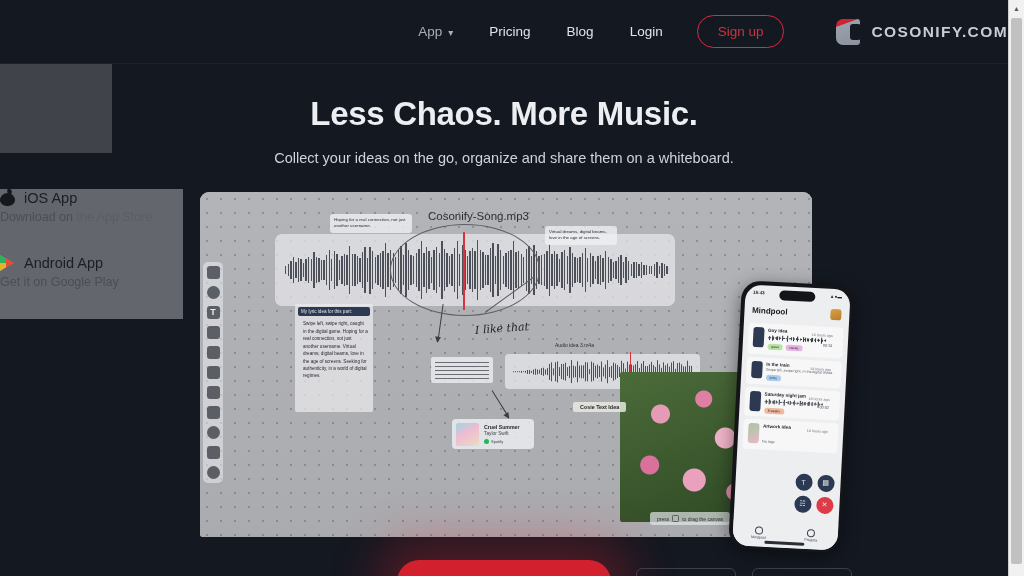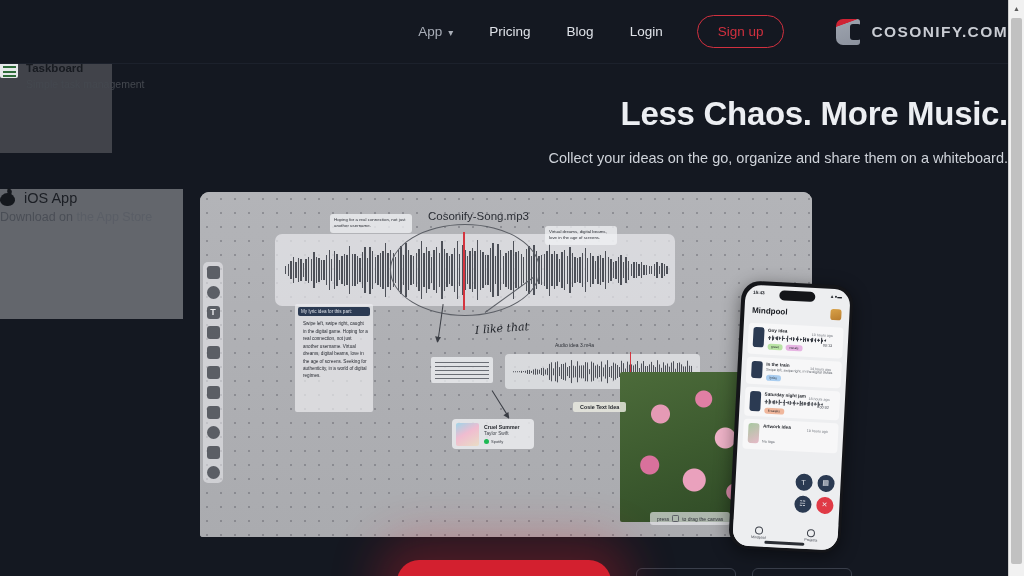--- a/index.html
+++ b/index.html
@@ -97,21 +97,21 @@
   .play-ico i {
     position:absolute; left:0; top:0; width:0; height:0; display:block;
   }
   .play-ico .p1 { border-top:8px solid transparent; border-bottom:8px solid transparent; border-left:13px solid #3bb5e8; }
   .play-ico .p2 { border-top:8px solid transparent; border-left:13px solid #32b15b; }
   .play-ico .p3 { top:8px; border-bottom:8px solid transparent; border-left:13px solid #e8b32c; }
   .play-ico .p4 { left:6px; top:3px; width:8px; height:10px; background:#e24d3d;
                   clip-path:polygon(0 0,100% 50%,0 100%); }
 
   
-  #hero { position:absolute; left:0; top:64px; width:1008px; z-index:10; text-align:right; }
+  #hero { position:absolute; left:0; top:64px; width:1008px; z-index:10; text-align:center; }
   #hero-title {
     font-size:33px; font-weight:700; color:#eceef2; letter-spacing:-0.3px;
     margin-top:31px;
   }
   #hero-sub { font-size:14.5px; color:#cfd3da; margin-top:17px; font-weight:400; }
 
   
   #shot {
     position:absolute; left:200px; top:192px; width:612px; height:345px;
     z-index:12;
@@ -354,42 +354,47 @@
   </div>
 
   <div id="panel-product">
     <div class="pitem">
       <div class="pi-ico board"></div>
       <div class="pi-txt">
         <div class="pi-title">Ideaboard</div>
         <div class="pi-desc">Comment on a song timeline</div>
       </div>
     </div>
-    <div class="pitem" style="margin-top:30px">
-      <div class="pi-ico lines"></div>
-      <div class="pi-txt">
-        <div class="pi-title">Taskboard</div>
-        <div class="pi-desc">Simple task management</div>
-      </div>
-    </div>
   </div>
 
   <div id="panel-app">
     <div class="aitem" style="margin-top:36px">
       <div class="ai-row">
         <div class="apple-ico">
           <div class="leaf"></div>
             <div class="body"></div>
         </div>
         <div class="ai-label">iOS App</div>
       </div>
       <div class="ai-sub">
         <span>Download on</span>
         <span class="lnk">the App Store</span>
       </div>
+    </div>
+    <div class="aitem" style="margin-top:30px">
+      <div class="ai-row">
+        <div class="play-ico">
+          <i class="p1"></i>
+            <i class="p2"></i>
+            <i class="p3"></i>
+            <i class="p4"></i>
+        </div>
+        <div class="ai-label">Android App</div>
+      </div>
+      <div class="ai-sub">Get it on Google Play</div>
     </div>
   </div>
 
   <div id="hero">
     <div id="hero-title">Less Chaos. More Music.</div>
     <div id="hero-sub">Collect your ideas on the go, organize and share them on a whiteboard.</div>
   </div>
 
   <div id="shot">
     <div id="laptop">

